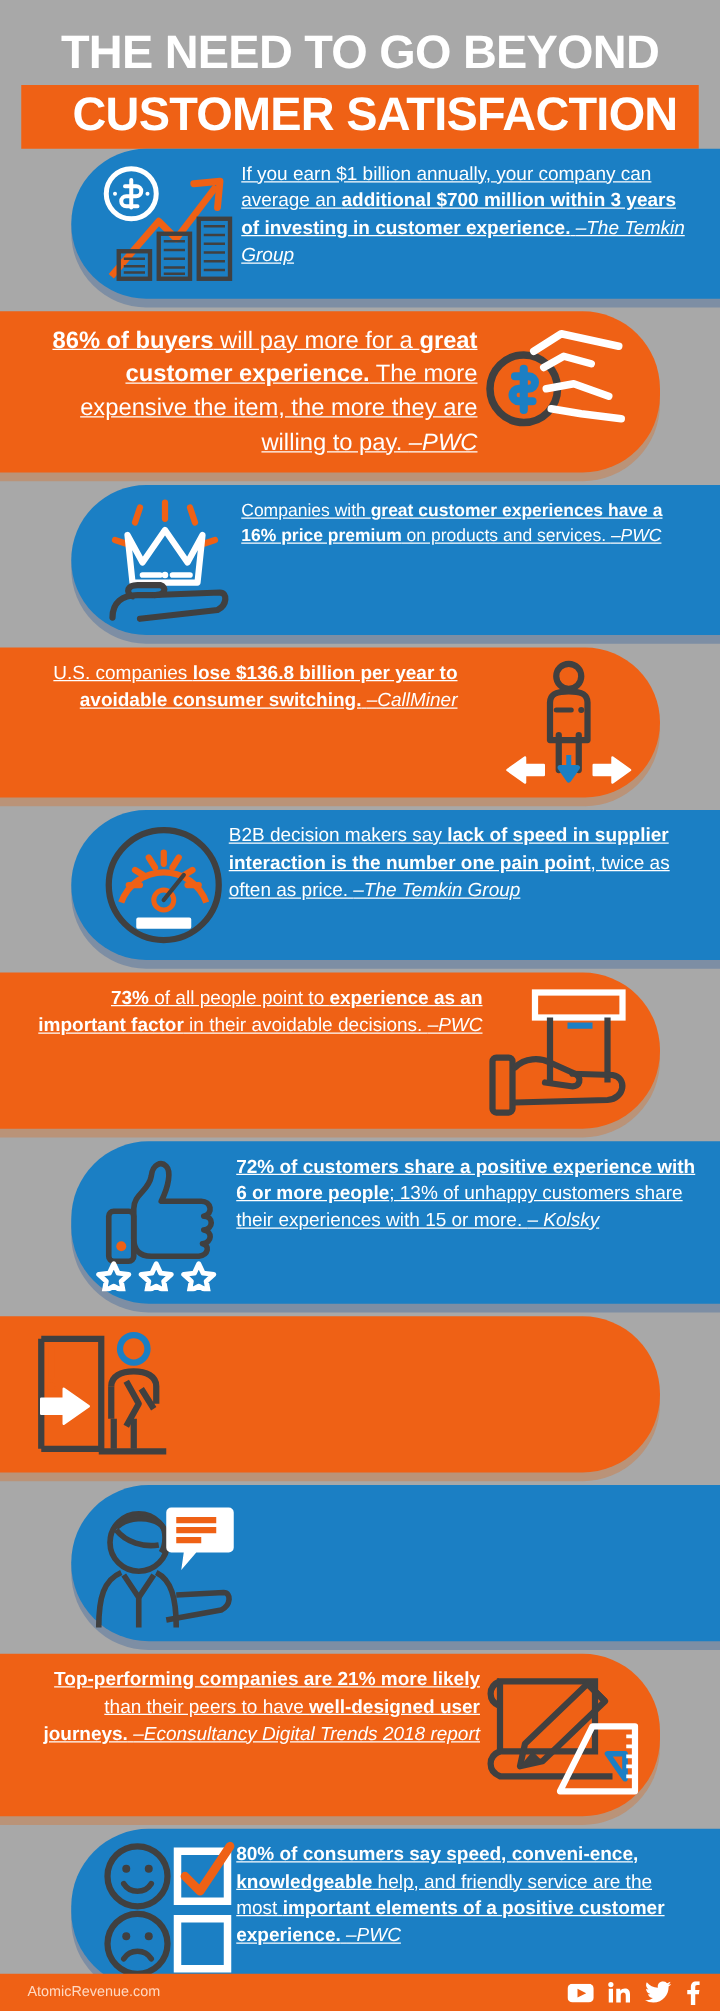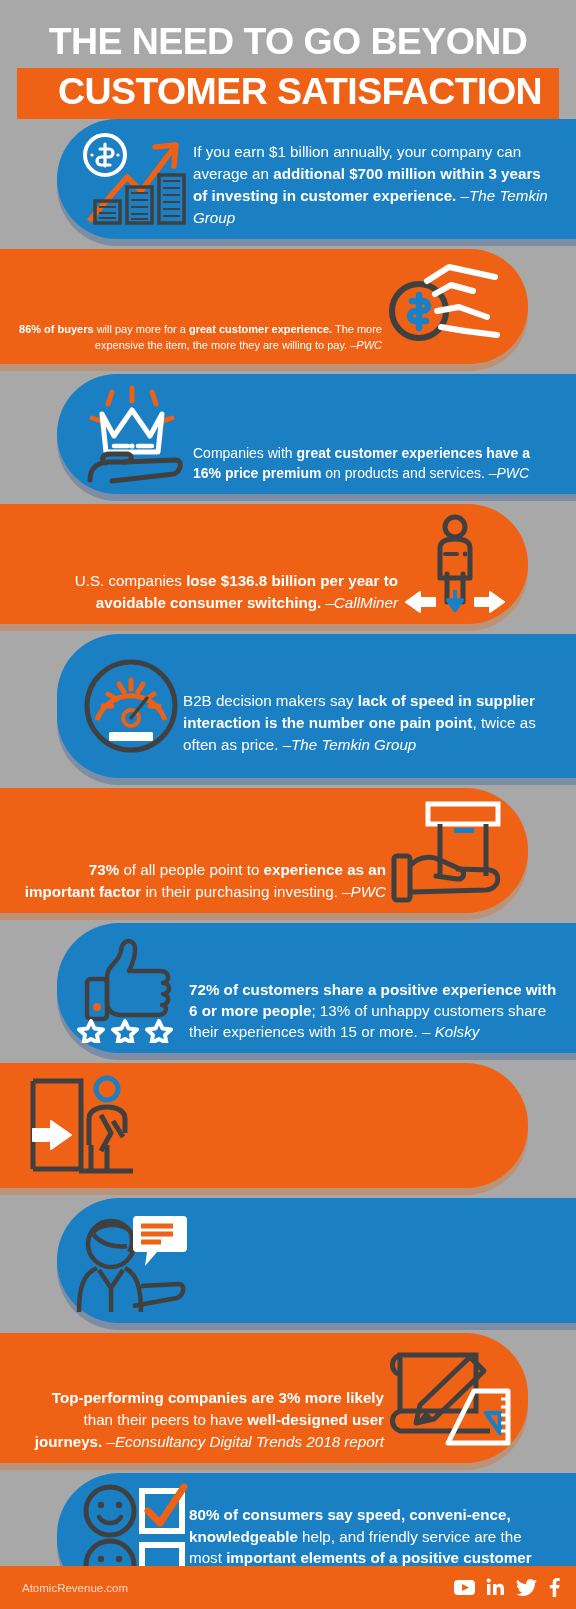--- a/index.html
+++ b/index.html
@@ -32,22 +32,23 @@
   }
   .h-sub2 {
     color:#ffffff; font-size:14.6px; font-weight:bold; letter-spacing:-0.1px;
     text-align:center; margin-top:3px;
   }
 
   
   .block { position:relative; }
   .pill {
     position:relative;
-    display:flex; align-items:flex-end;
+    display:flex; align-items:flex-start;
     color:#fff;
+    text-decoration:underline;
   }
   
   .pill.blue {
     background:#1b7fc4;
     margin-left:57px; margin-right:0;
     border-radius:62px 0 0 62px;
     box-shadow:0 7px 0 0 rgba(90,120,160,.55);
   }
   
   .pill.orange {
@@ -63,21 +64,21 @@
 
   .ic { flex:0 0 auto; display:flex; align-items:center; justify-content:center; }
   .tx { flex:1 1 auto; font-size:15.2px; line-height:1.42; }
   .tx b { font-weight:bold; }
   .tx i { font-style:italic; }
 
   .gap { height:10px; }
 
   
   .footer {
-    position:absolute; left:0; bottom:0; width:576px; height:43px;
+    position:absolute; left:0; bottom:0; width:576px; height:30px;
     background:#ef6115; display:flex; align-items:center;
     justify-content:space-between; padding:0 16px 0 22px;
   }
   .f-url { color:#ffd9c2; font-size:11.5px; }
   .socials { display:flex; align-items:center; gap:11px; }
   .socials svg { display:block; }
 </style>
 </head>
 <body>
 
@@ -118,21 +119,21 @@
           <div class="ic" style="width: 132px;">
             <svg width="130" height="95" viewBox="0 0 130 95">
     <circle cx="36" cy="52" r="27" fill="none" stroke="#404040" stroke-width="6"></circle>
     <path d="M36 36 v33 M29 42h11a5 5 0 010 10h-8a5 5 0 000 10h11" fill="none" stroke="#1b7fc4" stroke-width="6.5" stroke-linecap="round"></path>
     <path d="M44 22 L66 8 L112 18" fill="none" stroke="#ffffff" stroke-width="6" stroke-linejoin="round" stroke-linecap="round"></path>
     <path d="M52 35 L68 26 L90 32" fill="none" stroke="#ffffff" stroke-width="6" stroke-linejoin="round" stroke-linecap="round"></path>
     <path d="M54 52 L76 48 L104 58" fill="none" stroke="#ffffff" stroke-width="6" stroke-linejoin="round" stroke-linecap="round"></path>
     <path d="M58 68 L82 72 L114 76" fill="none" stroke="#ffffff" stroke-width="6" stroke-linejoin="round" stroke-linecap="round"></path>
   </svg>
           </div>
-          <div class="tx" style="font-size: 11px; line-height: 1.44;"><b>86% of buyers</b><span> will pay more for a </span><b>great customer experience.</b><span> The more expensive the item, the more they are willing to pay. </span><i>–PWC</i></div>
+          <div class="tx" style="font-size: 19px; line-height: 1.44;"><b>86% of buyers</b><span> will pay more for a </span><b>great customer experience.</b><span> The more expensive the item, the more they are willing to pay. </span><i>–PWC</i></div>
         </div>
       </div>
       <div class="gap"></div>
       <div class="block">
         <div class="pill blue" style="min-height: 112px; padding: 10px 22px 10px 14px;">
           <div class="ic" style="width: 122px;">
             <svg width="120" height="100" viewBox="0 0 120 100">
     <path d="M40 8 L36 20 M60 4 L60 17 M80 8 L84 20" stroke="#ef6115" stroke-width="5" stroke-linecap="round"></path>
     <path d="M20 34 L32 38 M100 34 L88 38" stroke="#ef6115" stroke-width="5" stroke-linecap="round"></path>
     <path d="M30 30 L42 52 L60 26 L78 52 L90 30 L86 68 H34 Z" fill="none" stroke="#ffffff" stroke-width="5" stroke-linejoin="round"></path>
@@ -140,39 +141,39 @@
     <circle cx="60" cy="62" r="2.6" fill="#ffffff"></circle>
     <path d="M18 96 C18 84 26 78 38 78 L52 78 C60 78 62 72 56 70 L38 70 C30 70 28 76 34 79" fill="none" stroke="#404040" stroke-width="5" stroke-linejoin="round" stroke-linecap="round"></path>
     <path d="M52 78 L104 76 C110 76 110 86 102 90 L40 97" fill="none" stroke="#404040" stroke-width="5" stroke-linejoin="round" stroke-linecap="round"></path>
   </svg>
           </div>
           <div class="tx" style="font-size: 14px; line-height: 1.44;"><span>Companies with </span><b>great customer experiences have a 16% price premium</b><span> on products and services. </span><i>–PWC</i></div>
         </div>
       </div>
       <div class="gap"></div>
       <div class="block">
-        <div class="pill orange" style="min-height: 110px; padding: 10px 16px 10px 18px;">
+        <div class="pill orange" style="min-height: 110px; padding: 10px 16px 10px 18px; gap: 32px;">
           <div class="ic" style="width: 114px;">
             <svg width="110" height="100" viewBox="0 0 110 100">
     <circle cx="55" cy="13" r="10" fill="none" stroke="#404040" stroke-width="5"></circle>
     <path d="M40 34 C40 27 46 25 55 25 C64 25 70 27 70 34 V64 H40 Z" fill="none" stroke="#404040" stroke-width="5" stroke-linejoin="round"></path>
     <path d="M45 40 h12" stroke="#404040" stroke-width="4" stroke-linecap="round"></path>
     <circle cx="65" cy="40" r="2.4" fill="#404040"></circle>
     <path d="M47 60 v28 M63 60 v28" stroke="#404040" stroke-width="5" stroke-linecap="round"></path>
     <path d="M35 84 L20 84 L20 78 L6 88 L20 98 L20 92 L35 92 Z" fill="#ffffff" stroke="#ffffff" stroke-width="2" stroke-linejoin="round"></path>
     <path d="M75 84 L90 84 L90 78 L104 88 L90 98 L90 92 L75 92 Z" fill="#ffffff" stroke="#ffffff" stroke-width="2" stroke-linejoin="round"></path>
     <path d="M55 76 v14 M48 86 L55 96 L62 86 Z" fill="#1b7fc4" stroke="#1b7fc4" stroke-width="4" stroke-linejoin="round"></path>
   </svg>
           </div>
           <div class="tx" style="font-size: 15.2px; line-height: 1.44;"><span>U.S. companies </span><b>lose $136.8 billion per year to avoidable consumer switching.</b><span> </span><i>–CallMiner</i></div>
         </div>
       </div>
       <div class="gap"></div>
       <div class="block">
-        <div class="pill blue" style="min-height: 112px; padding: 22px 22px;">
+        <div class="pill blue" style="min-height: 112px; padding: 10px 22px;">
           <div class="ic" style="width: 104px;">
             <svg width="100" height="100" viewBox="0 0 100 100">
     <circle cx="50" cy="50" r="44" fill="none" stroke="#404040" stroke-width="5"></circle>
     <path d="M16 64 A36 36 0 0 1 84 64" fill="none" stroke="#ef6115" stroke-width="5"></path>
     <path d="M22 50 h9 M27 38 l8 5 M38 28 l5 8 M50 24 v9 M62 28 l-5 8 M73 38 l-8 5 M78 50 h-9" stroke="#ef6115" stroke-width="5" stroke-linecap="round"></path>
     <circle cx="50" cy="62" r="8" fill="none" stroke="#ef6115" stroke-width="4"></circle>
     <path d="M50 62 L66 42" stroke="#404040" stroke-width="3.5" stroke-linecap="round"></path>
     <rect x="28" y="76" width="44" height="9" rx="1.5" fill="#ffffff"></rect>
   </svg>
           </div>
@@ -185,21 +186,21 @@
           <div class="ic" style="width: 126px;">
             <svg width="122" height="105" viewBox="0 0 122 105">
     <rect x="40" y="6" width="70" height="20" fill="none" stroke="#ffffff" stroke-width="5"></rect>
     <path d="M52 26 v52 M98 26 v52" stroke="#404040" stroke-width="5"></path>
     <rect x="66" y="30" width="20" height="5" fill="#1b7fc4"></rect>
     <rect x="6" y="58" width="16" height="44" rx="3" fill="none" stroke="#404040" stroke-width="5"></rect>
     <path d="M24 66 C32 58 44 58 52 62 L72 71 C78 74 76 82 69 81 L48 78" fill="none" stroke="#404040" stroke-width="5" stroke-linejoin="round" stroke-linecap="round"></path>
     <path d="M24 94 L98 92 C112 91 114 74 102 72 L70 71" fill="none" stroke="#404040" stroke-width="5" stroke-linejoin="round" stroke-linecap="round"></path>
   </svg>
           </div>
-          <div class="tx" style="font-size: 15.2px; line-height: 1.44;"><b>73%</b><span> of all people point to </span><b>experience as an important factor</b><span> in their purchasing investing. </span><i>–PWC</i></div>
+          <div class="tx" style="font-size: 15.2px; line-height: 1.44;"><b>73%</b><span> of all people point to </span><b>experience as an important factor</b><span> in their avoidable decisions. </span><i>–PWC</i></div>
         </div>
       </div>
       <div class="gap"></div>
       <div class="block">
         <div class="pill blue" style="min-height: 120px; padding: 10px 18px 10px 14px;">
           <div class="ic" style="width: 118px;">
             <svg width="115" height="110" viewBox="0 0 115 110">
     <path d="M34 44 C34 32 46 30 48 18 C49 8 56 6 60 10 C64 14 62 26 56 38 L88 38 C96 38 98 48 90 50 C98 50 98 60 90 61 C97 62 97 71 89 72 C95 73 94 81 86 82 L48 82 C38 82 34 76 34 68 Z" fill="none" stroke="#404040" stroke-width="4.5" stroke-linejoin="round"></path>
     <rect x="14" y="46" width="20" height="40" rx="4" fill="none" stroke="#404040" stroke-width="4.5"></rect>
     <circle cx="24" cy="74" r="4" fill="#ef6115"></circle>
@@ -259,21 +260,21 @@
     <path d="M14 68 C4 72 4 84 14 88 L104 88" fill="none" stroke="#404040" stroke-width="5" stroke-linejoin="round"></path>
     <path d="M14 12 C4 16 4 28 14 32" fill="none" stroke="#404040" stroke-width="5"></path>
     <path d="M34 62 L84 14 L98 28 L48 76 L30 80 Z" fill="none" stroke="#404040" stroke-width="5" stroke-linejoin="round"></path>
     <path d="M30 80 L40 68 L48 76 Z" fill="#404040"></path>
     <path d="M84 14 L98 28" stroke="#404040" stroke-width="5"></path>
     <path d="M88 48 L122 48 L122 100 L62 100 Z" fill="none" stroke="#ffffff" stroke-width="5" stroke-linejoin="round"></path>
     <path d="M100 70 L114 70 L114 90 Z" fill="none" stroke="#1b7fc4" stroke-width="4.5" stroke-linejoin="round"></path>
     <path d="M122 56 h-7 M122 64 h-7 M122 72 h-7 M122 80 h-7 M122 88 h-7" stroke="#ffffff" stroke-width="3"></path>
   </svg>
           </div>
-          <div class="tx" style="font-size: 15.2px; line-height: 1.44;"><b>Top-performing companies are 3% more likely</b><span> than their peers to have </span><b>well-designed user journeys.</b><span> </span><i>–Econsultancy Digital Trends 2018 report</i></div>
+          <div class="tx" style="font-size: 15.2px; line-height: 1.44;"><b>Top-performing companies are 21% more likely</b><span> than their peers to have </span><b>well-designed user journeys.</b><span> </span><i>–Econsultancy Digital Trends 2018 report</i></div>
         </div>
       </div>
       <div class="gap"></div>
       <div class="block">
         <div class="pill blue" style="min-height: 118px; padding: 10px 22px;">
           <div class="ic" style="width: 110px;">
             <svg width="108" height="108" viewBox="0 0 108 108">
     <circle cx="30" cy="28" r="24" fill="none" stroke="#404040" stroke-width="5"></circle>
     <circle cx="21" cy="22" r="3.2" fill="#404040"></circle>
               <circle cx="39" cy="22" r="3.2" fill="#404040"></circle>

